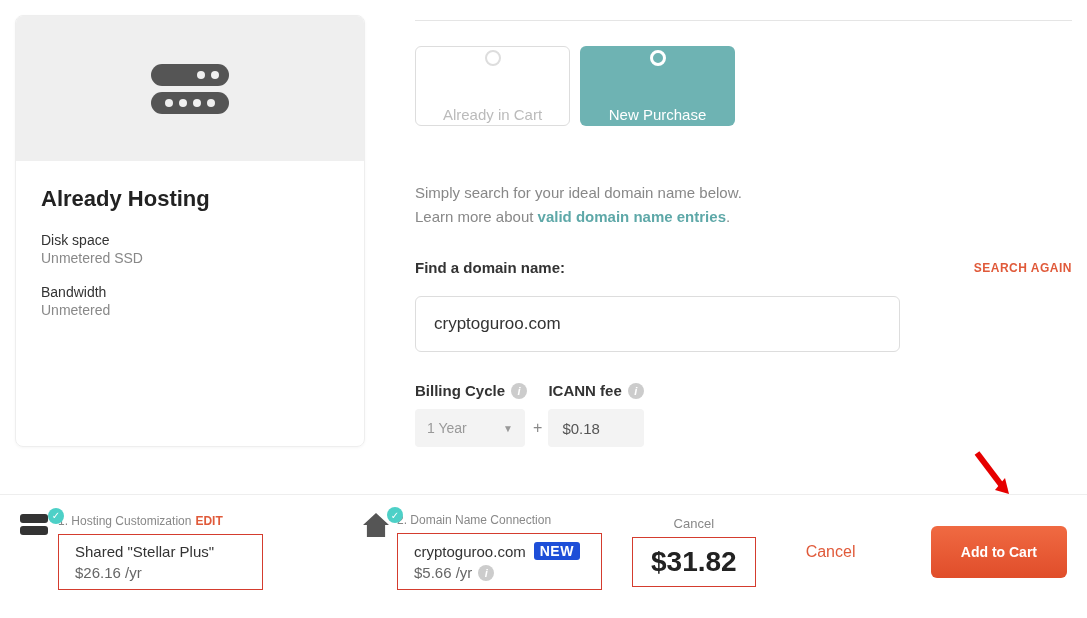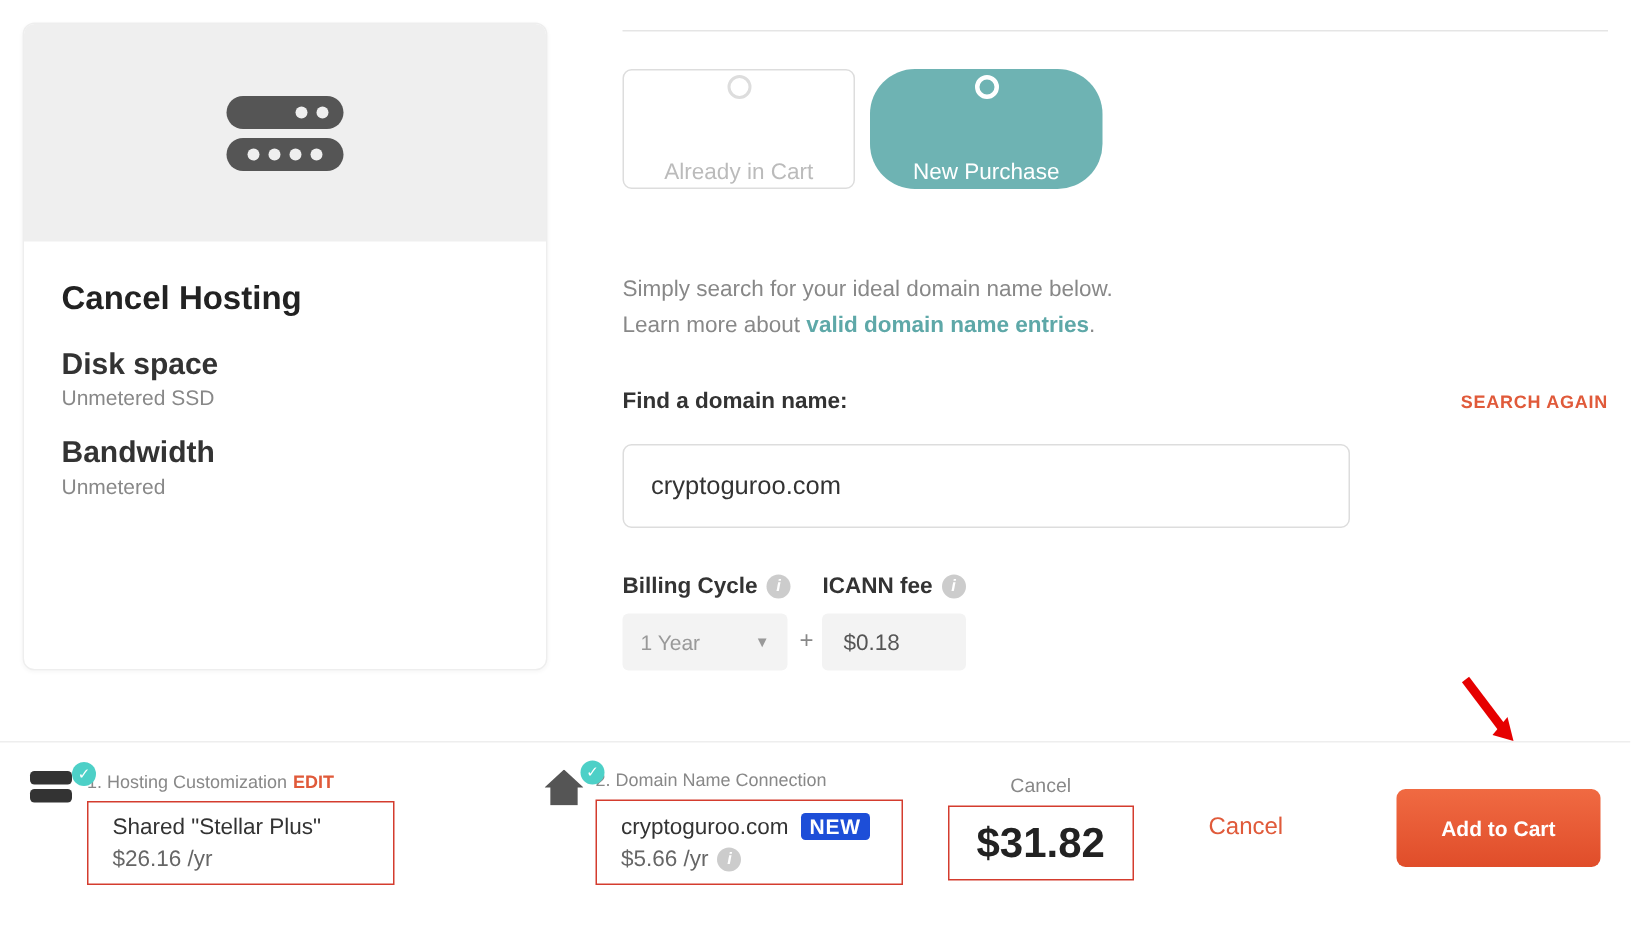--- a/index.html
+++ b/index.html
@@ -9,30 +9,30 @@
 
 
 .card { width: 350px; border-radius: 8px; border: 1px solid #eee; overflow: hidden; box-shadow: 0 1px 3px rgba(0,0,0,0.04); }
 .card-top { background: #efefef; height: 145px; display: flex; align-items: center; justify-content: center; }
 .server-icon .bar { width: 78px; height: 22px; background: #555; border-radius: 11px; margin: 6px 0; display: flex; align-items: center; justify-content: center; gap: 6px; }
 .server-icon .bar:first-child { justify-content: flex-end; padding-right: 10px; }
 .server-icon .dot { width: 8px; height: 8px; background: #efefef; border-radius: 50%; }
 .card-body { padding: 25px; }
 .card-body h2 { font-size: 22px; font-weight: 700; color: #222; margin-bottom: 20px; }
 .spec { margin-bottom: 18px; }
-.spec-label { font-size: 20px; font-weight: 700; color: #333; }
+.spec-label { font-size: 14px; font-weight: 400; color: #333; }
 .spec-value { font-size: 14px; color: #888; margin-top: 2px; }
 
 
 .right { flex: 1; padding-top: 5px; }
 .right hr { border: none; border-top: 1px solid #e5e5e5; margin: 0 0 25px 0; }
 .toggle-row { display: flex; gap: 10px; margin-bottom: 55px; }
 .toggle { width: 155px; height: 80px; border-radius: 6px; display: flex; flex-direction: column; align-items: center; justify-content: center; font-size: 15px; gap: 32px; }
 .toggle.outline { border: 1px solid #ddd; color: #bbb; background: #fff; }
-.toggle.filled { background: #6eb3b3; color: #fff; border-radius: 30px; }
+.toggle.filled { background: #6eb3b3; color: #fff; }
 .toggle .circle { width: 16px; height: 16px; border-radius: 50%; margin-bottom: 8px; }
 .toggle.outline .circle { border: 2px solid #ddd; }
 .toggle.filled .circle { border: 3px solid #fff; }
 
 .desc { color: #888; font-size: 15px; line-height: 1.6; margin-bottom: 30px; }
 .desc a { color: #5ea8a8; text-decoration: none; font-weight: 600; }
 
 .field-row { display: flex; justify-content: space-between; align-items: center; margin-bottom: 20px; }
 .field-label { font-size: 15px; font-weight: 700; color: #333; }
 .search-again { color: #e05a3a; font-size: 12px; font-weight: 700; letter-spacing: 0.5px; }
@@ -85,21 +85,21 @@
           </div>
         <div class="bar">
             <span class="dot"></span>
             <span class="dot"></span>
             <span class="dot"></span>
             <span class="dot"></span>
           </div>
       </div>
     </div>
     <div class="card-body">
-      <h2>Cancel Hosting</h2>
+      <h2>Already Hosting</h2>
       <div class="spec">
         <div class="spec-label">Disk space</div>
         <div class="spec-value">Unmetered SSD</div>
       </div>
       <div class="spec">
         <div class="spec-label">Bandwidth</div>
         <div class="spec-value">Unmetered</div>
       </div>
     </div>
   </div>

